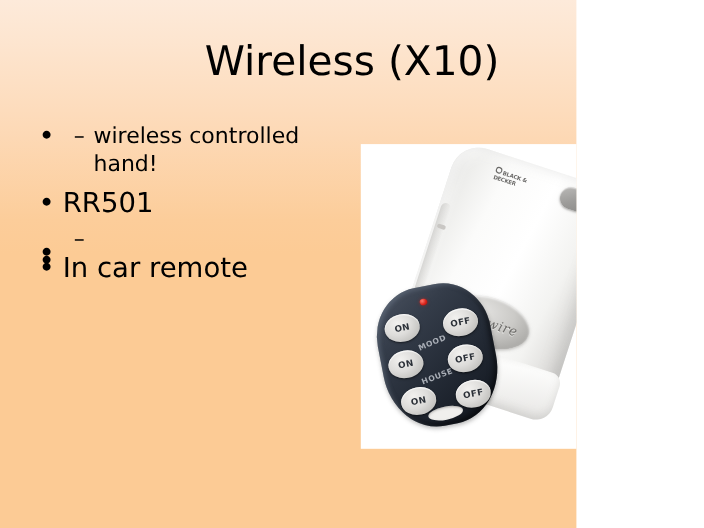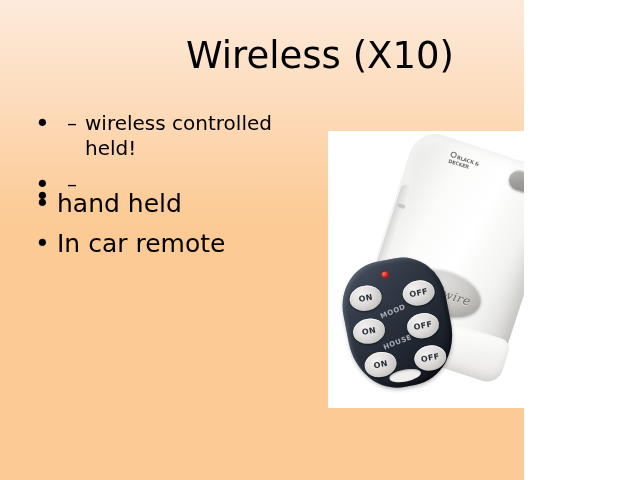--- a/index.html
+++ b/index.html
@@ -331,46 +331,46 @@
   <div id="body">
 
     <div class="bullet-l1">
       <span class="marker">•</span>
     </div>
 
     <div class="sp-4"></div>
 
     <div class="bullet-l2">
       <span class="marker">–</span>
-      <span>wireless controlled held!</span>
+      <span>wireless controlled hand!</span>
     </div>
 
     <div class="sp-7"></div>
 
     <div class="bullet-l1">
       <span class="marker">•</span>
+      <span>RR501</span>
     </div>
 
     <div class="sp-4"></div>
 
     <div class="bullet-l2">
       <span class="marker">–</span>
     </div>
 
     <div class="sp-8"></div>
 
     <div class="bullet-l1">
       <span class="marker">•</span>
     </div>
 
     <div class="sp-7"></div>
 
     <div class="bullet-l1">
       <span class="marker">•</span>
-      <span>hand held</span>
     </div>
 
     <div class="sp-7"></div>
 
     <div class="bullet-l1">
       <span class="marker">•</span>
       <span>In car remote</span>
     </div>
 
   </div>

